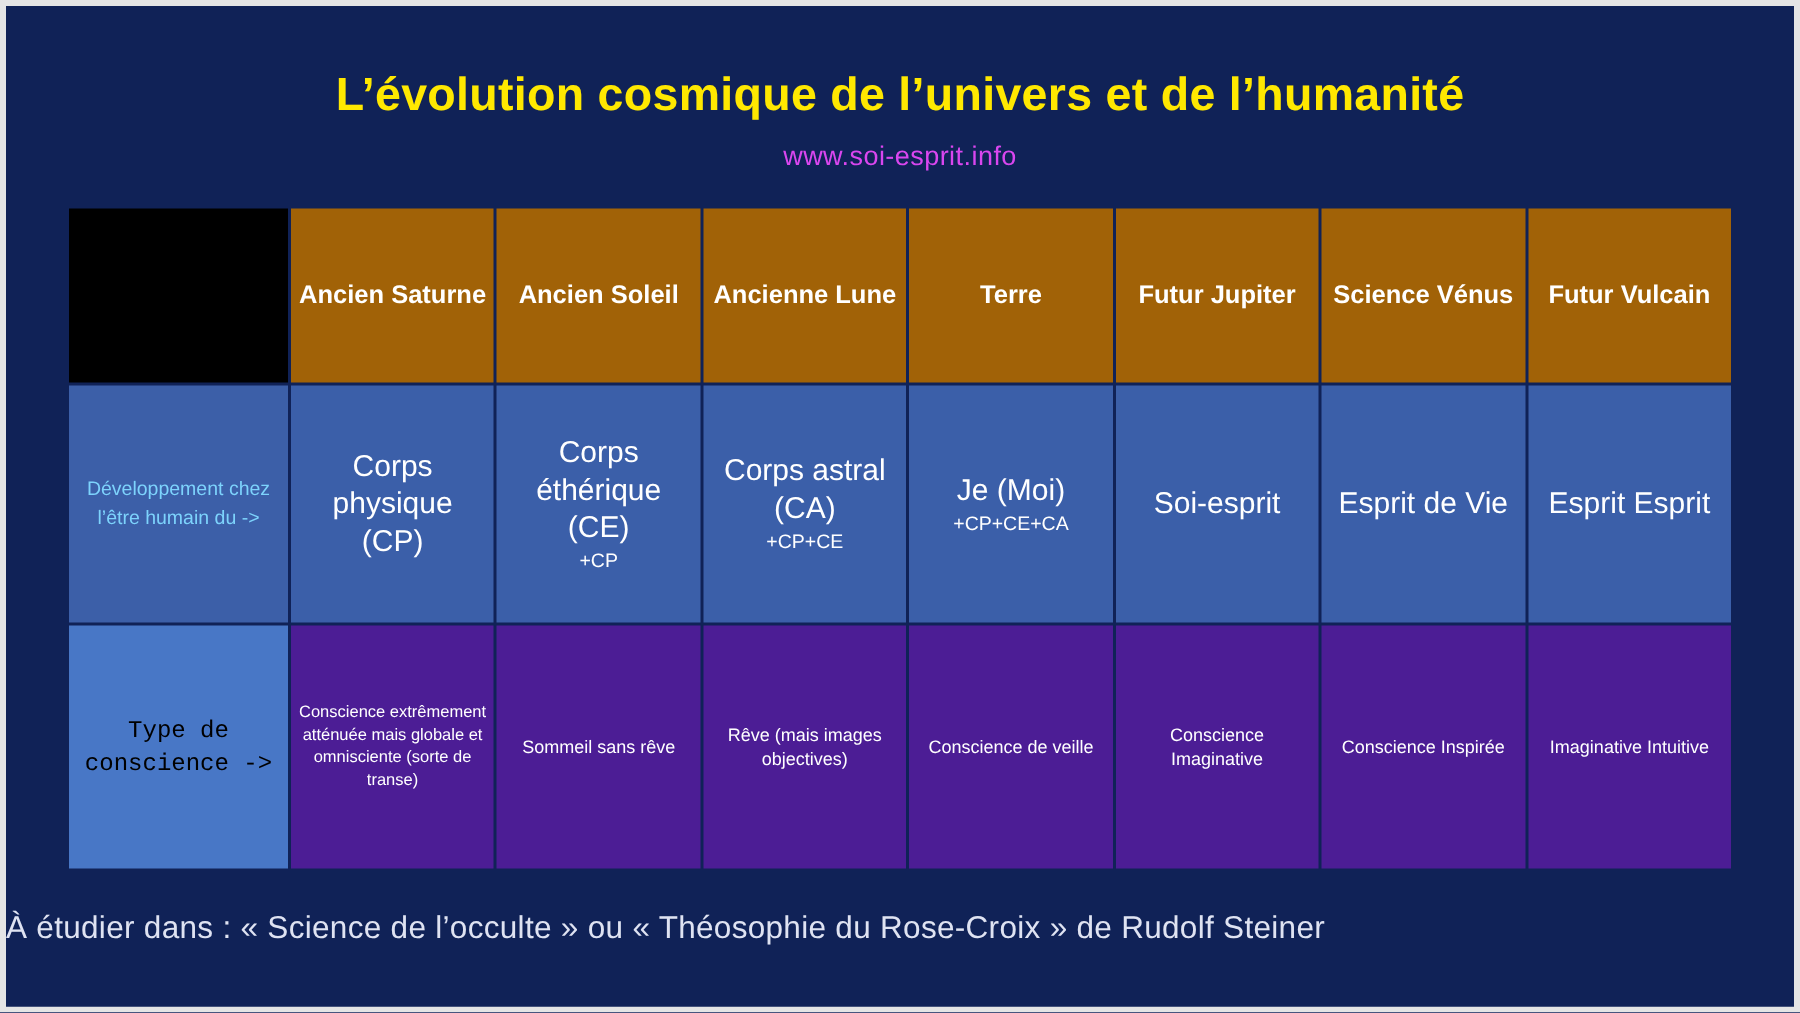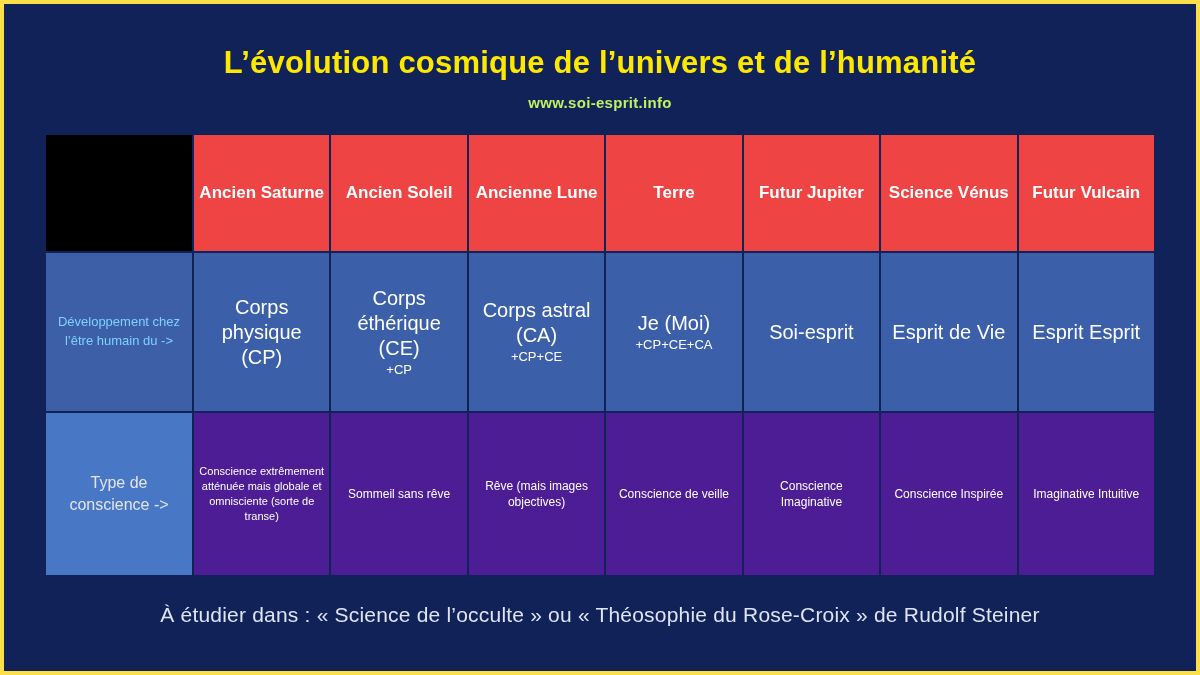--- a/index.html
+++ b/index.html
@@ -12,42 +12,42 @@
     background: #17255c;
     font-family: "Liberation Sans", sans-serif;
     overflow: hidden;
   }
   .slide {
     position: relative;
     width: 1200px;
     height: 675px;
     background: #152a63;
     box-sizing: border-box;
-    border: 4px solid #fde047;
+    border: 4px solid #e5e5e5;
   }
   .slide-inner {
     position: absolute;
     left: 0; top: 0; right: 0; bottom: 0;
     background: #102257;
     padding: 0;
   }
   .title {
     text-align: center;
     color: #ffe800;
     font-size: 31px;
     font-weight: bold;
     letter-spacing: 0.2px;
     padding-top: 42px;
     line-height: 1.1;
   }
   .subtitle {
     text-align: center;
-    color: #bef264;
-    font-size: 15px;
-    font-weight: bold;
+    color: #d946ef;
+    font-size: 18px;
+    font-weight: normal;
     padding-top: 14px;
     letter-spacing: 0.3px;
   }
   .table-wrap {
     margin: 22px auto 0 auto;
     width: 1112px;
   }
   table.grid {
     border-collapse: separate;
     border-spacing: 2px;
@@ -60,21 +60,21 @@
     padding: 4px 5px;
     box-sizing: border-box;
   }
   
   .hdr-blank {
     background: #000000;
     height: 116px;
     width: 146px;
   }
   .hdr {
-    background: #ef4444;
+    background: #a16207;
     color: #ffffff;
     font-size: 17px;
     font-weight: bold;
     height: 116px;
     line-height: 1.25;
   }
   
   .r2-label {
     background: #3c5fa8;
     color: #7dd3fc;
@@ -90,37 +90,37 @@
     height: 158px;
   }
   .r2 .small {
     font-size: 13px;
     display: block;
     line-height: 1.4;
   }
   
   .r3-label {
     background: #4877c6;
-    color: #e5e5e5;
+    color: #000000;
     font-size: 16px;
     line-height: 1.4;
     height: 162px;
+    font-family: Liberation Mono, monospace;
   }
   .r3 {
     background: #4c1d95;
     color: #ffffff;
     font-size: 12px;
     line-height: 1.35;
     height: 162px;
   }
   .r3.tiny {
     font-size: 11px;
   }
   .footer {
-    text-align: center;
     color: #dfe3f2;
     font-size: 21px;
     padding-top: 26px;
     letter-spacing: 0.2px;
   }
   .cell-text { display: block; }
 </style>
 </head>
 <body>
 

